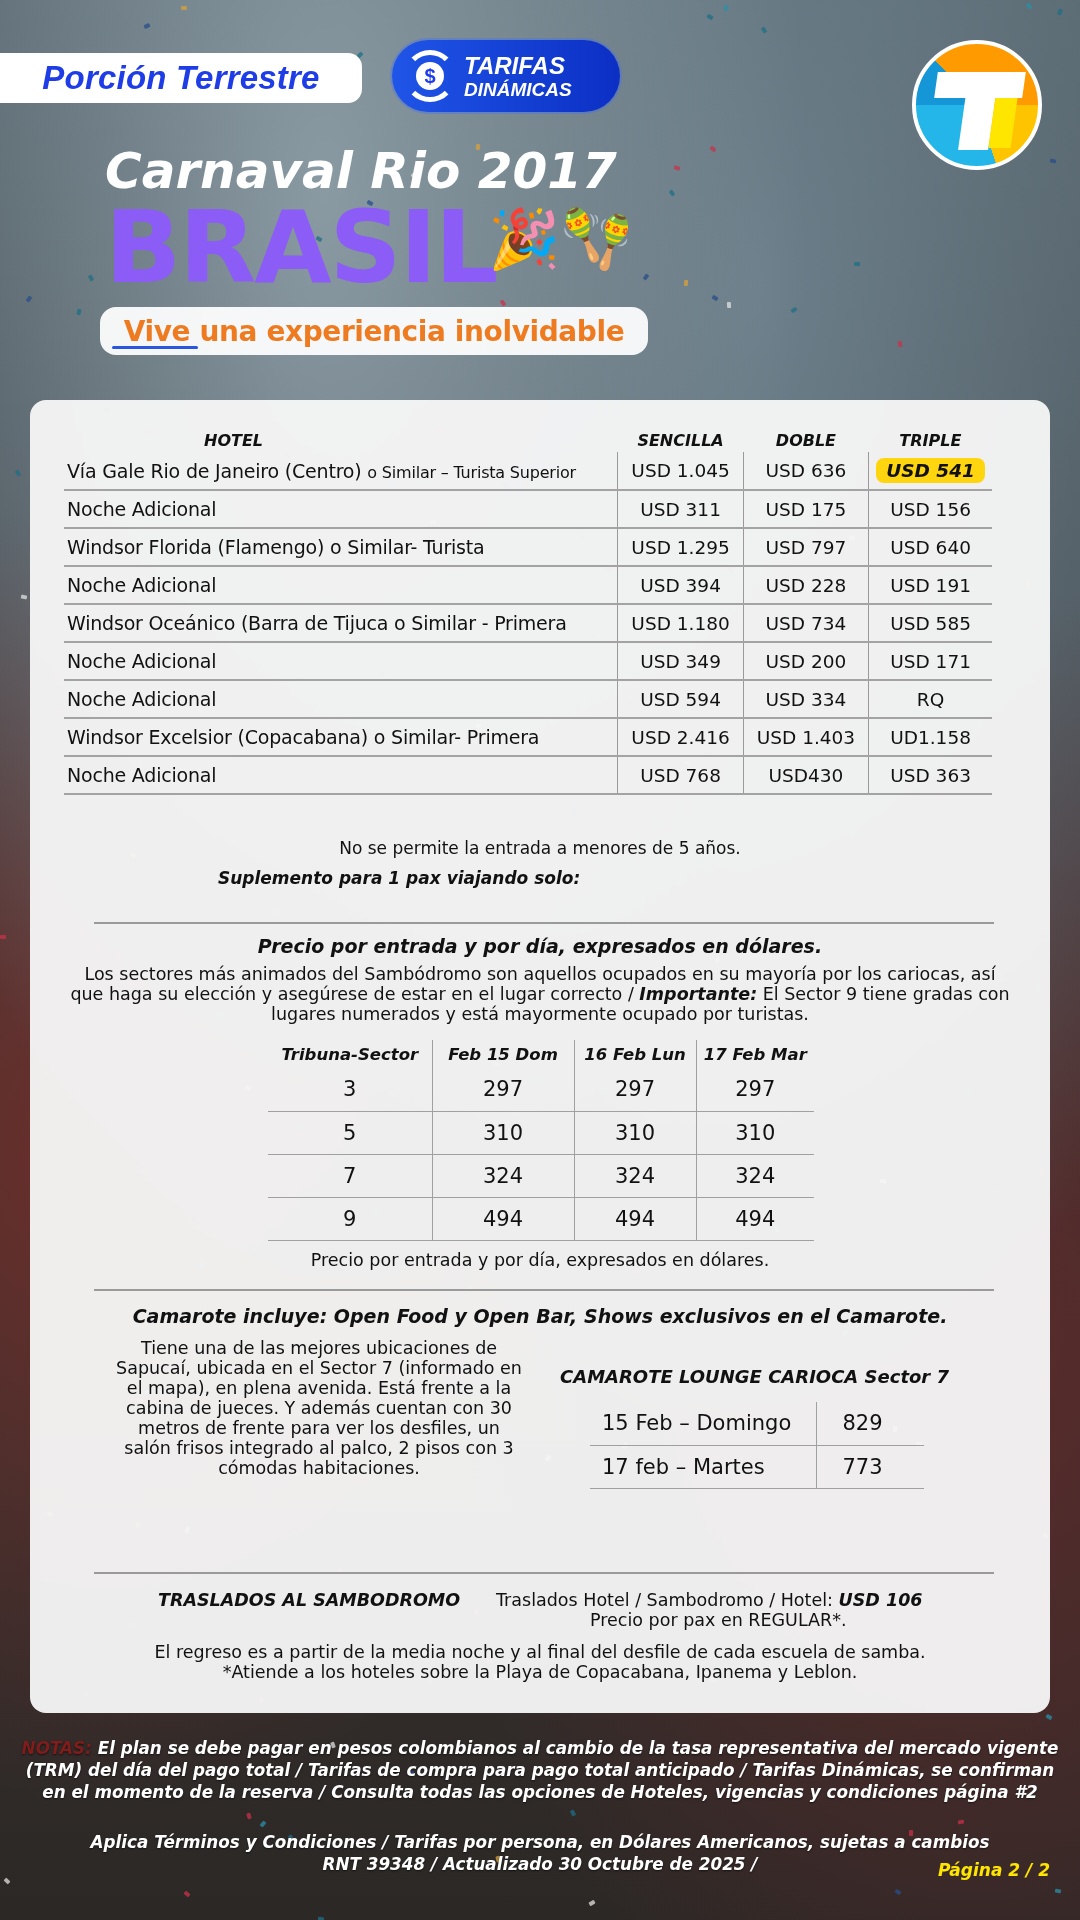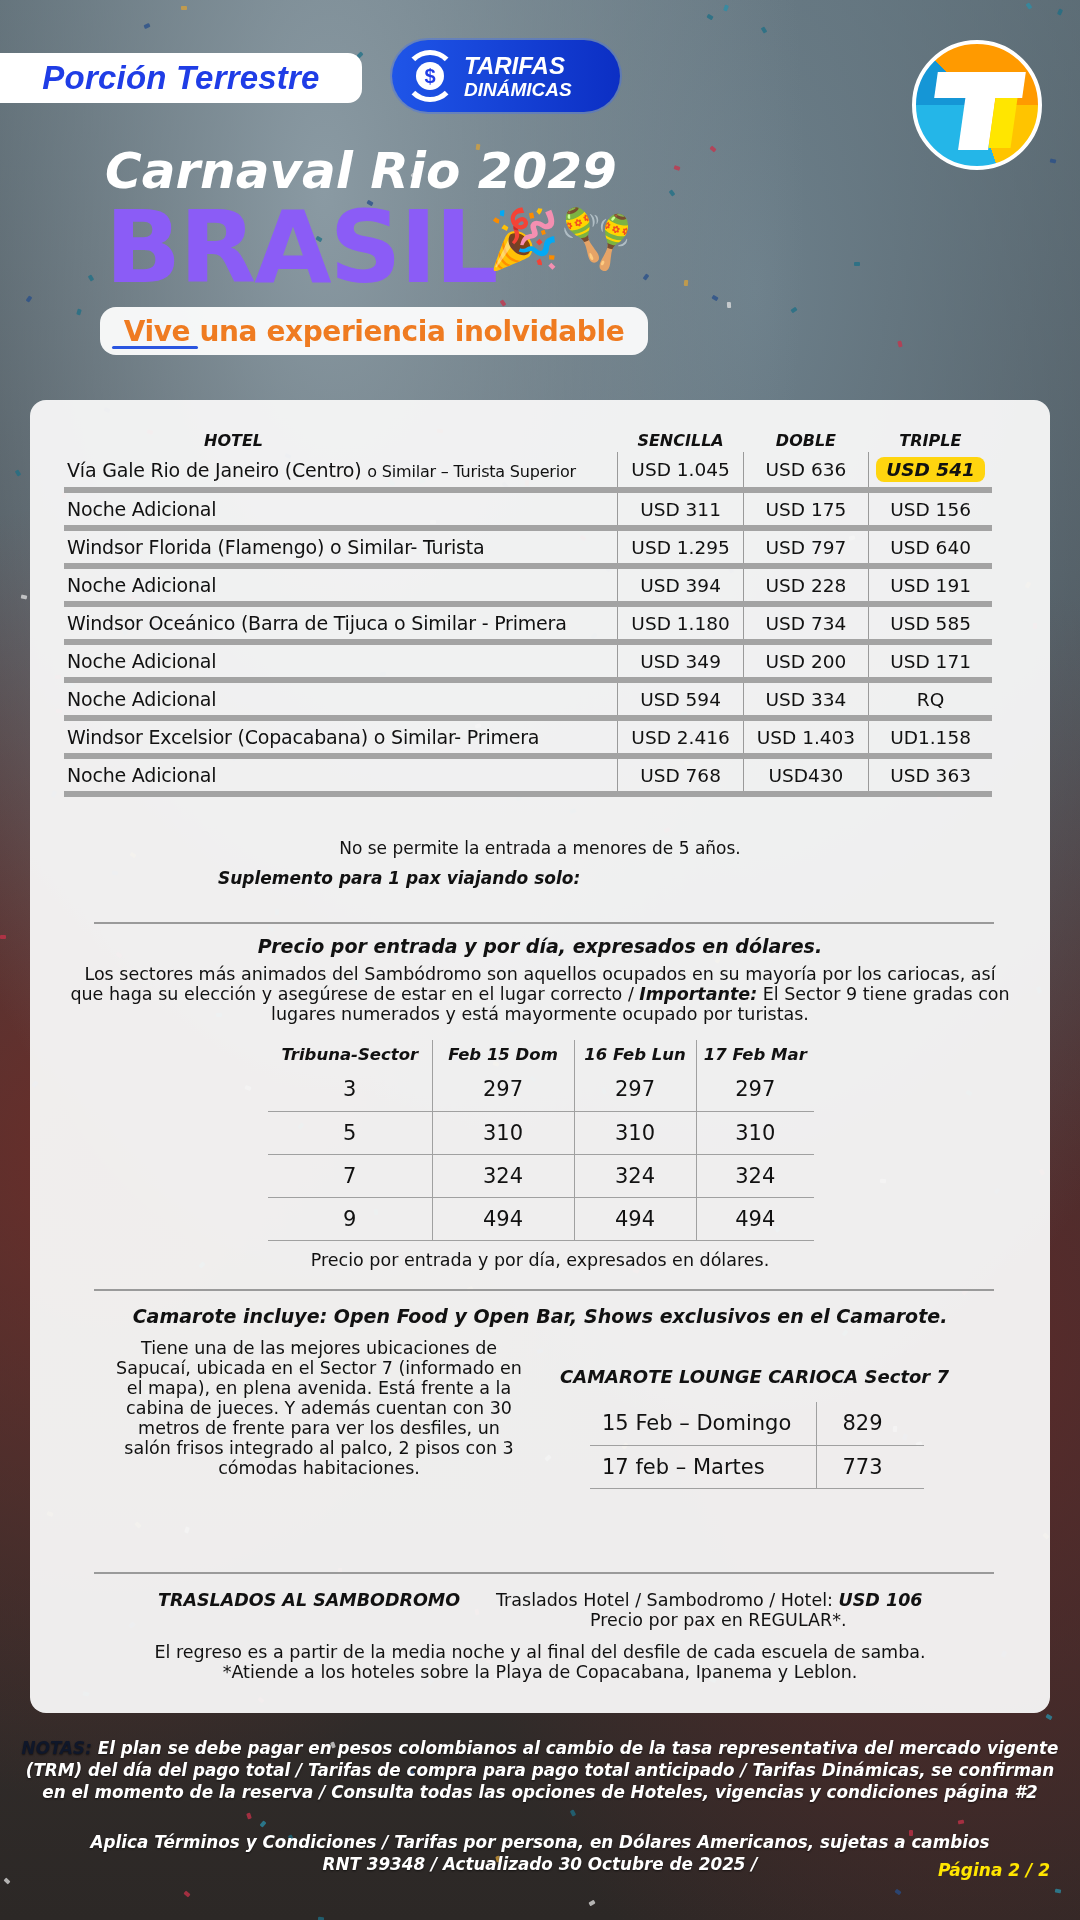--- a/index.html
+++ b/index.html
@@ -78,21 +78,21 @@
     position: absolute; left: 30px; top: 400px; width: 1020px; height: 1313px;
     background: rgba(246,246,246,.96); border-radius: 16px;
     color: #111; font-family: "DejaVu Sans", sans-serif;
   }
 
   .hotels { position: absolute; left: 34px; top: 20px; width: 928px; border-collapse: collapse; }
   .hotels th {
     font-family: "DejaVu Sans", sans-serif; font-weight: 700; font-style: italic; font-size: 16px;
     height: 32px; text-align: center; vertical-align: bottom; padding-bottom: 2px;
   }
-  .hotels td { height: 38px; font-size: 19px; border-bottom: 6px solid #a3a3a3; white-space: nowrap; margin-left: 14px; }
+  .hotels td { height: 38px; font-size: 19px; border-bottom: 2px solid #a3a3a3; white-space: nowrap; margin-left: 14px; }
   .hotels td.name { text-align: left; padding-left: 3px; letter-spacing: -.2px; }
   .hotels td.name small { font-size: 16px; }
   .hotels td.p { text-align: center; border-left: 1.5px solid #9a9a9a; font-size: 18.5px; }
   .hotels col.c-name { width: 530px; }
   .hotels col.c-s { width: 120px; }
   .hotels col.c-d { width: 120px; }
   .hotels col.c-t { width: 118px; }
   .hl {
     display: inline-block; background: #ffd50f; border-radius: 8px; padding: 2px 10px;
     font-weight: 700; font-style: italic;
@@ -129,21 +129,21 @@
   .traslados-text b { font-style: italic; }
   .traslados-sub { position: absolute; left: 560px; top: 1210px; font-size: 17.5px; }
   .regreso { top: 1242px; font-size: 17.5px; line-height: 20px; padding: 0 120px; }
 
   
   .notes {
     position: absolute; left: 20px; top: 1737px; width: 1040px; text-align: center;
     color: #fff; font-family: "DejaVu Sans", sans-serif; font-weight: 700; font-style: italic;
     font-size: 16.8px; line-height: 22px; text-shadow: 0 1px 2px rgba(0,0,0,.6);
   }
-  .notes .lbl { color: #0f172a; }
+  .notes .lbl { color: #7f1d1d; }
   .terms {
     position: absolute; left: 20px; top: 1831px; width: 1040px; text-align: center;
     color: #fff; font-weight: 700; font-style: italic; font-size: 16.8px; line-height: 22px;
     text-shadow: 0 1px 2px rgba(0,0,0,.6);
   }
   .page-num {
     position: absolute; right: 30px; top: 1860px; color: #ffe600; font-weight: 700; font-style: italic; font-size: 17px;
   }
 </style>
 </head>
@@ -325,21 +325,21 @@
     <span class="t2">DINÁMICAS</span>
   </span>
 </div>
 
 <div class="logo">
   <span class="bar"></span>
     <span class="stem"></span>
     <span class="stemY"></span>
 </div>
 
-<div class="title-sub">Carnaval Rio 2029</div>
+<div class="title-sub">Carnaval Rio 2017</div>
 <div class="title-main">BRASIL</div>
 <div class="title-emoji">🎉🪇</div>
 <div class="tagline">Vive una experiencia inolvidable</div>
 
 <div class="card">
 
   <table class="hotels">
     <colgroup>
         <col class="c-name">
         <col class="c-s">

